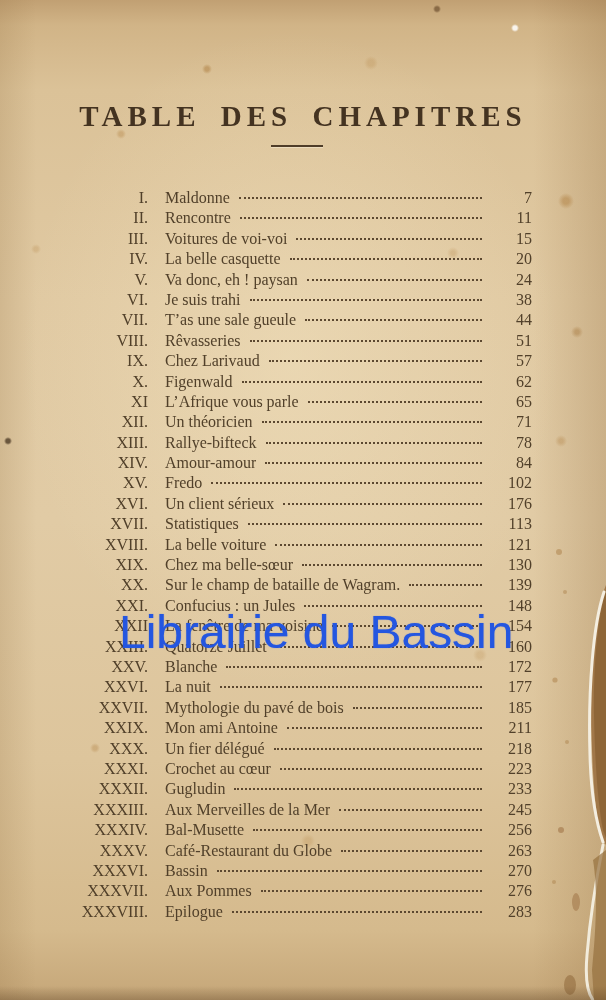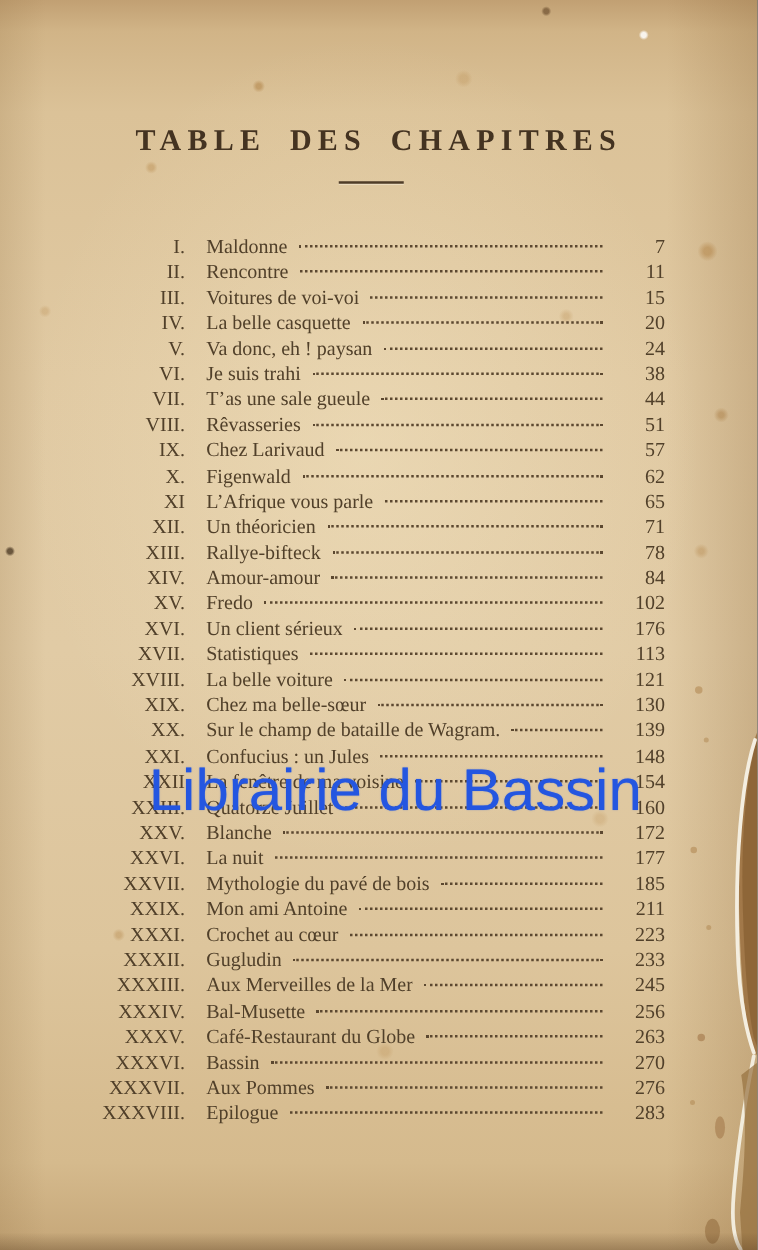--- a/index.html
+++ b/index.html
@@ -29,21 +29,21 @@
       radial-gradient(circle at 561px 441px, rgba(176,128,66,.35) 0 2px, rgba(176,128,66,0) 6px),
       radial-gradient(circle at 95px 748px,  rgba(176,128,66,.35) 0 2px, rgba(176,128,66,0) 5px),
       radial-gradient(circle at 308px 841px, rgba(186,142,82,.28) 0 3px, rgba(186,142,82,0) 7px),
       radial-gradient(circle at 863px 0px,   rgba(0,0,0,0) 0, rgba(0,0,0,0) 1px),
       radial-gradient(circle at 36px 249px,  rgba(186,142,82,.30) 0 2px, rgba(186,142,82,0) 5px),
       radial-gradient(circle at 480px 655px, rgba(186,142,82,.25) 0 3px, rgba(186,142,82,0) 7px);
   }
   .title{
     position:absolute;top:100px;left:0;width:100%;
     text-align:center;
-    font-size:24px;font-weight:bold;letter-spacing:5px;
+    font-size:29px;font-weight:bold;letter-spacing:5px;
     color:#443321;
     word-spacing:8px;
   }
   .rule{
     position:absolute;top:145px;left:271px;
     width:52px;height:2px;background:#4f3d28;
     box-shadow:0 1px 0 rgba(255,250,235,.4);
   }
   .toc{
     position:absolute;top:188px;left:62px;width:470px;
@@ -274,20 +274,26 @@
     </div>
 
 
     <div class="row">
       <span class="roman">XXIX.</span>
       <span class="chap">Mon ami Antoine</span>
       <span class="leader"></span>
       <span class="pagenum">211</span>
     </div>
 
+    <div class="row">
+      <span class="roman">XXX.</span>
+      <span class="chap">Un fier délégué</span>
+      <span class="leader"></span>
+      <span class="pagenum">218</span>
+    </div>
 
     <div class="row">
       <span class="roman">XXXI.</span>
       <span class="chap">Crochet au cœur</span>
       <span class="leader"></span>
       <span class="pagenum">223</span>
     </div>
 
     <div class="row">
       <span class="roman">XXXII.</span>

